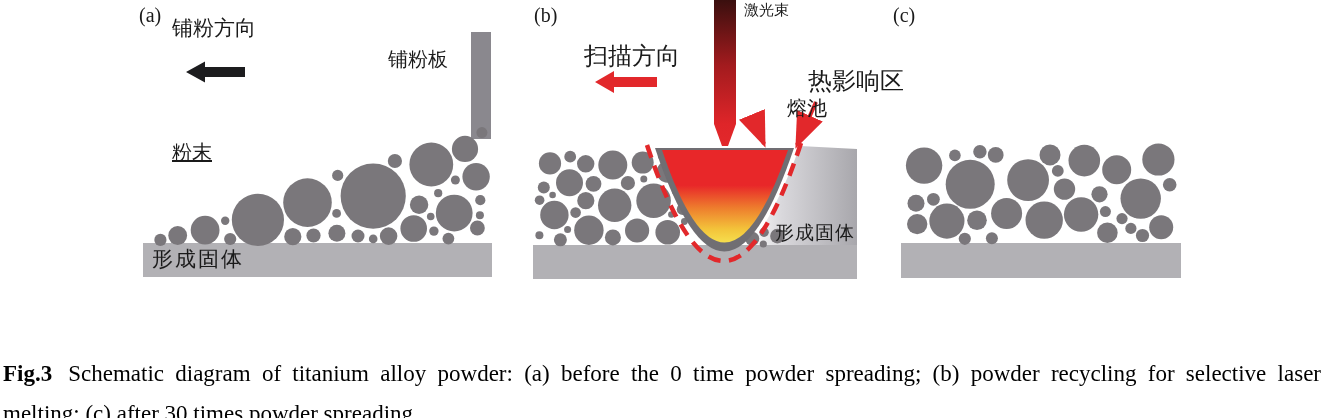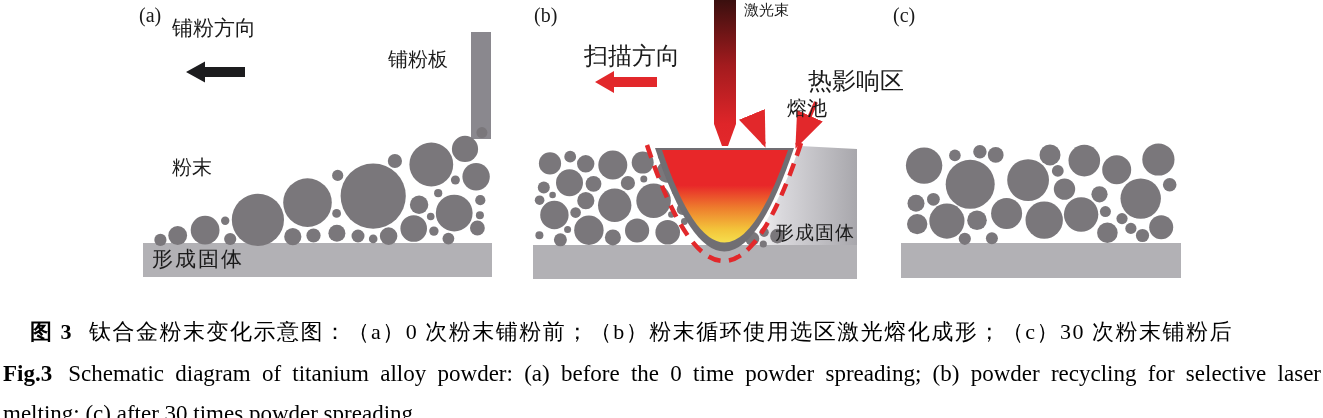--- a/index.html
+++ b/index.html
@@ -173,28 +173,27 @@
           <circle cx="1122.0" cy="218.6" r="5.6" class="pcircle"></circle>
           <circle cx="1130.9" cy="228.4" r="5.6" class="pcircle"></circle>
           <circle cx="1105.4" cy="211.6" r="5.5" class="pcircle"></circle>
         </g>
     </g>
   </svg>
 
   <div class="lbl tag" style="left:139px;top:4px;">(a)</div>
   <div class="lbl" style="left:172px;top:16px;font-size:21px;">铺粉方向</div>
   <div class="lbl" style="left:388px;top:48px;font-size:20px;">铺粉板</div>
-  <div class="lbl" style="left:172px;top:156px;font-size:20px;">粉末</div>
+  <div class="lbl" style="left:172px;top:141px;font-size:20px;text-decoration:underline;">粉末</div>
   <div class="lbl" style="left:152px;top:247px;font-size:21px;letter-spacing:2px;">形成固体</div>
 
   <div class="lbl tag" style="left:534px;top:4px;">(b)</div>
   <div class="lbl" style="left:584px;top:43px;font-size:24px;">扫描方向</div>
   <div class="lbl" style="left:744px;top:2px;font-size:15px;text-align:center;">激光束</div>
   <div class="lbl" style="left:808px;top:68px;font-size:24px;">热影响区</div>
   <div class="lbl" style="left:743px;top:97px;font-size:20px;margin-left:44px;">熔池</div>
   <div class="lbl" style="left:775px;top:222px;font-size:19px;letter-spacing:1px;">形成固体</div>
 
   <div class="lbl tag" style="left:893px;top:4px;">(c)</div>
 
-  <p class="cap cap-zh"><span class="fig">图 3</span><span>钛合金粉末变化示意图：（a）0 次粉末铺粉前；（b）粉末循环使用选区激光熔化成形；（c）30 次粉末铺粉后</span></p>
   <p class="cap cap-en1"><span class="fig">Fig.3</span><span>Schematic diagram of titanium alloy powder: (a) before the 0 time powder spreading; (b) powder recycling for selective laser</span></p>
   <p class="cap cap-en2"><span>melting; (c) after 30 times powder spreading</span></p>
 </div>
 
 </body></html>

